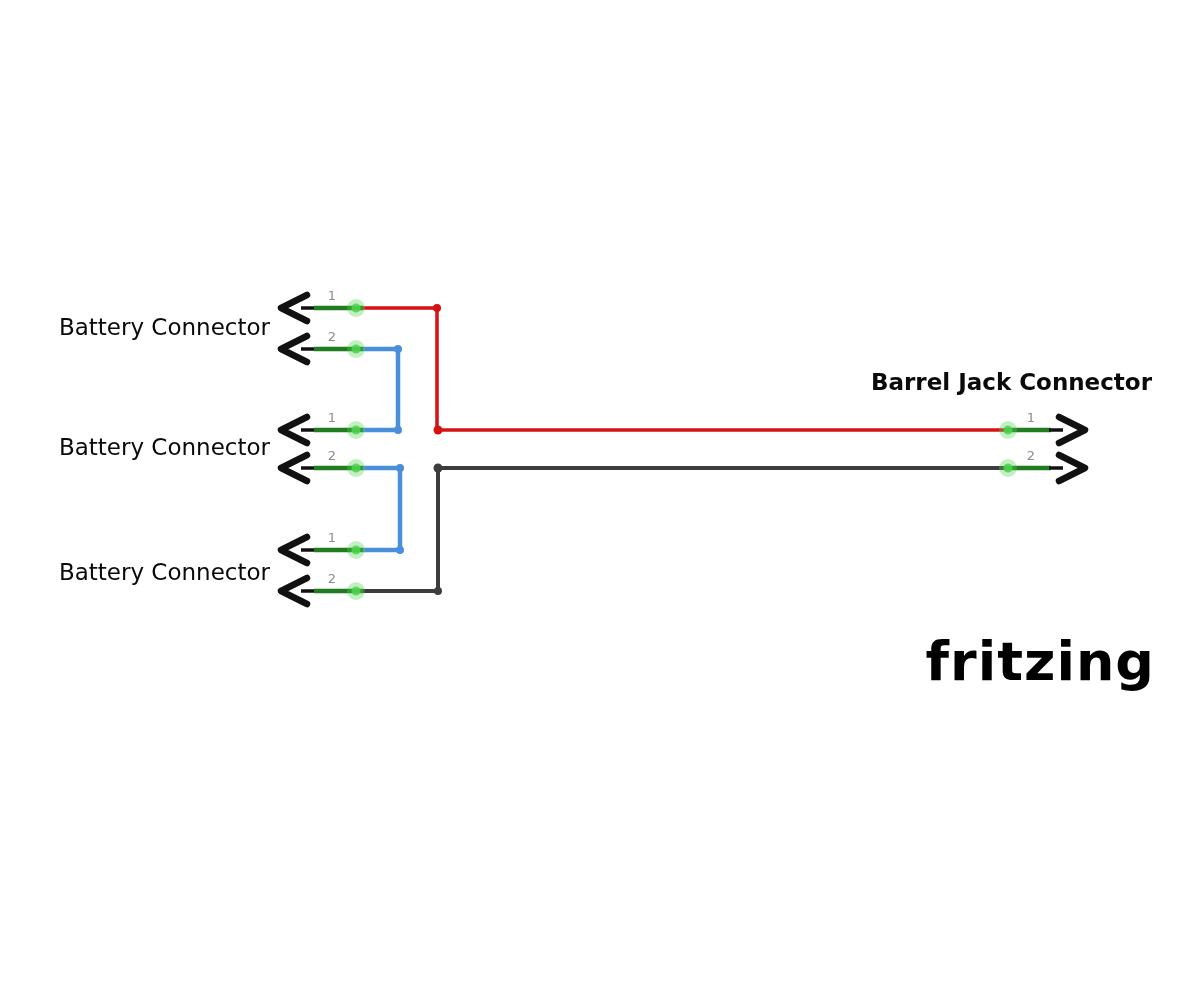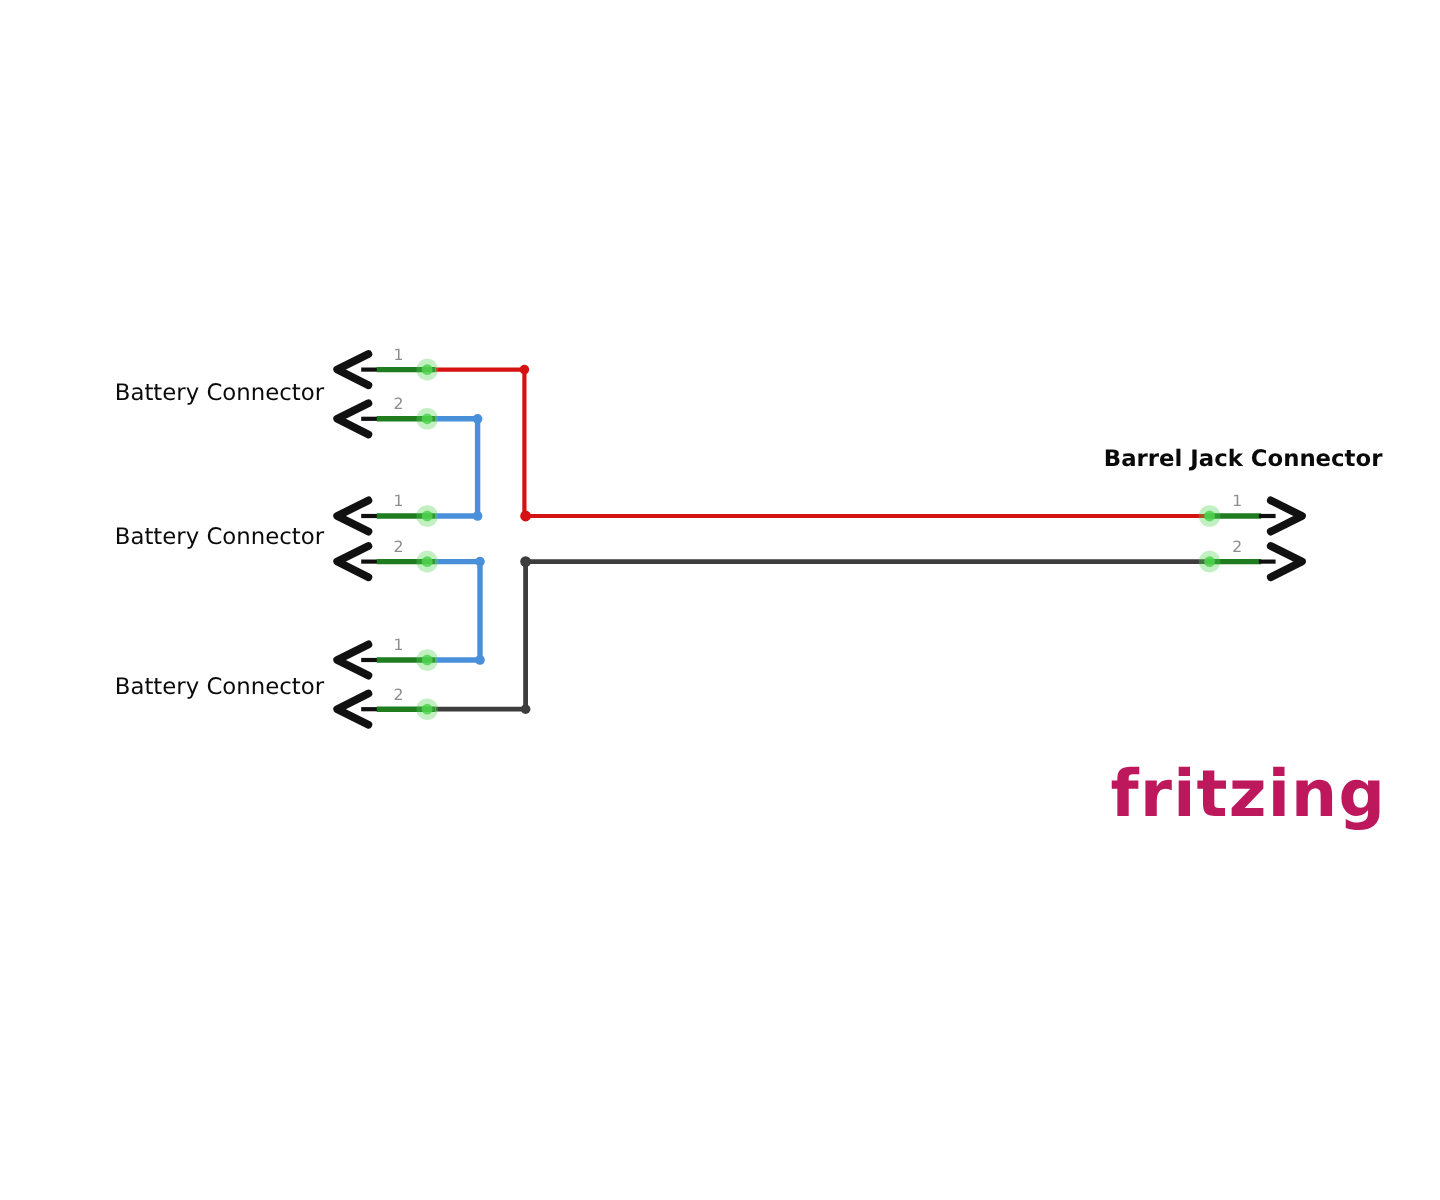--- a/index.html
+++ b/index.html
@@ -15,38 +15,38 @@
     background: #ffffff;
     overflow: hidden;
   }
   #schematic-svg {
     position: absolute;
     left: 0;
     top: 0;
   }
   .comp-label {
     position: absolute;
-    font-size: 19px;
+    font-size: 23px;
     color: #0a0a0a;
     white-space: nowrap;
     text-align: right;
     line-height: 28px;
   }
   .pin-number {
     font-size: 13px;
     font-family: "DejaVu Sans", "Liberation Sans", sans-serif;
   }
   #watermark {
     position: absolute;
     right: 45px;
     top: 630px;
     font-size: 54px;
     font-weight: bold;
     letter-spacing: 1px;
-    color: #be185d;
+    color: #000000;
     white-space: nowrap;
   }
 </style>
 </head>
 <body>
 
 <div id="canvas">
 
   <svg id="schematic-svg" width="1200" height="1000" viewBox="0 0 1200 1000">
 

